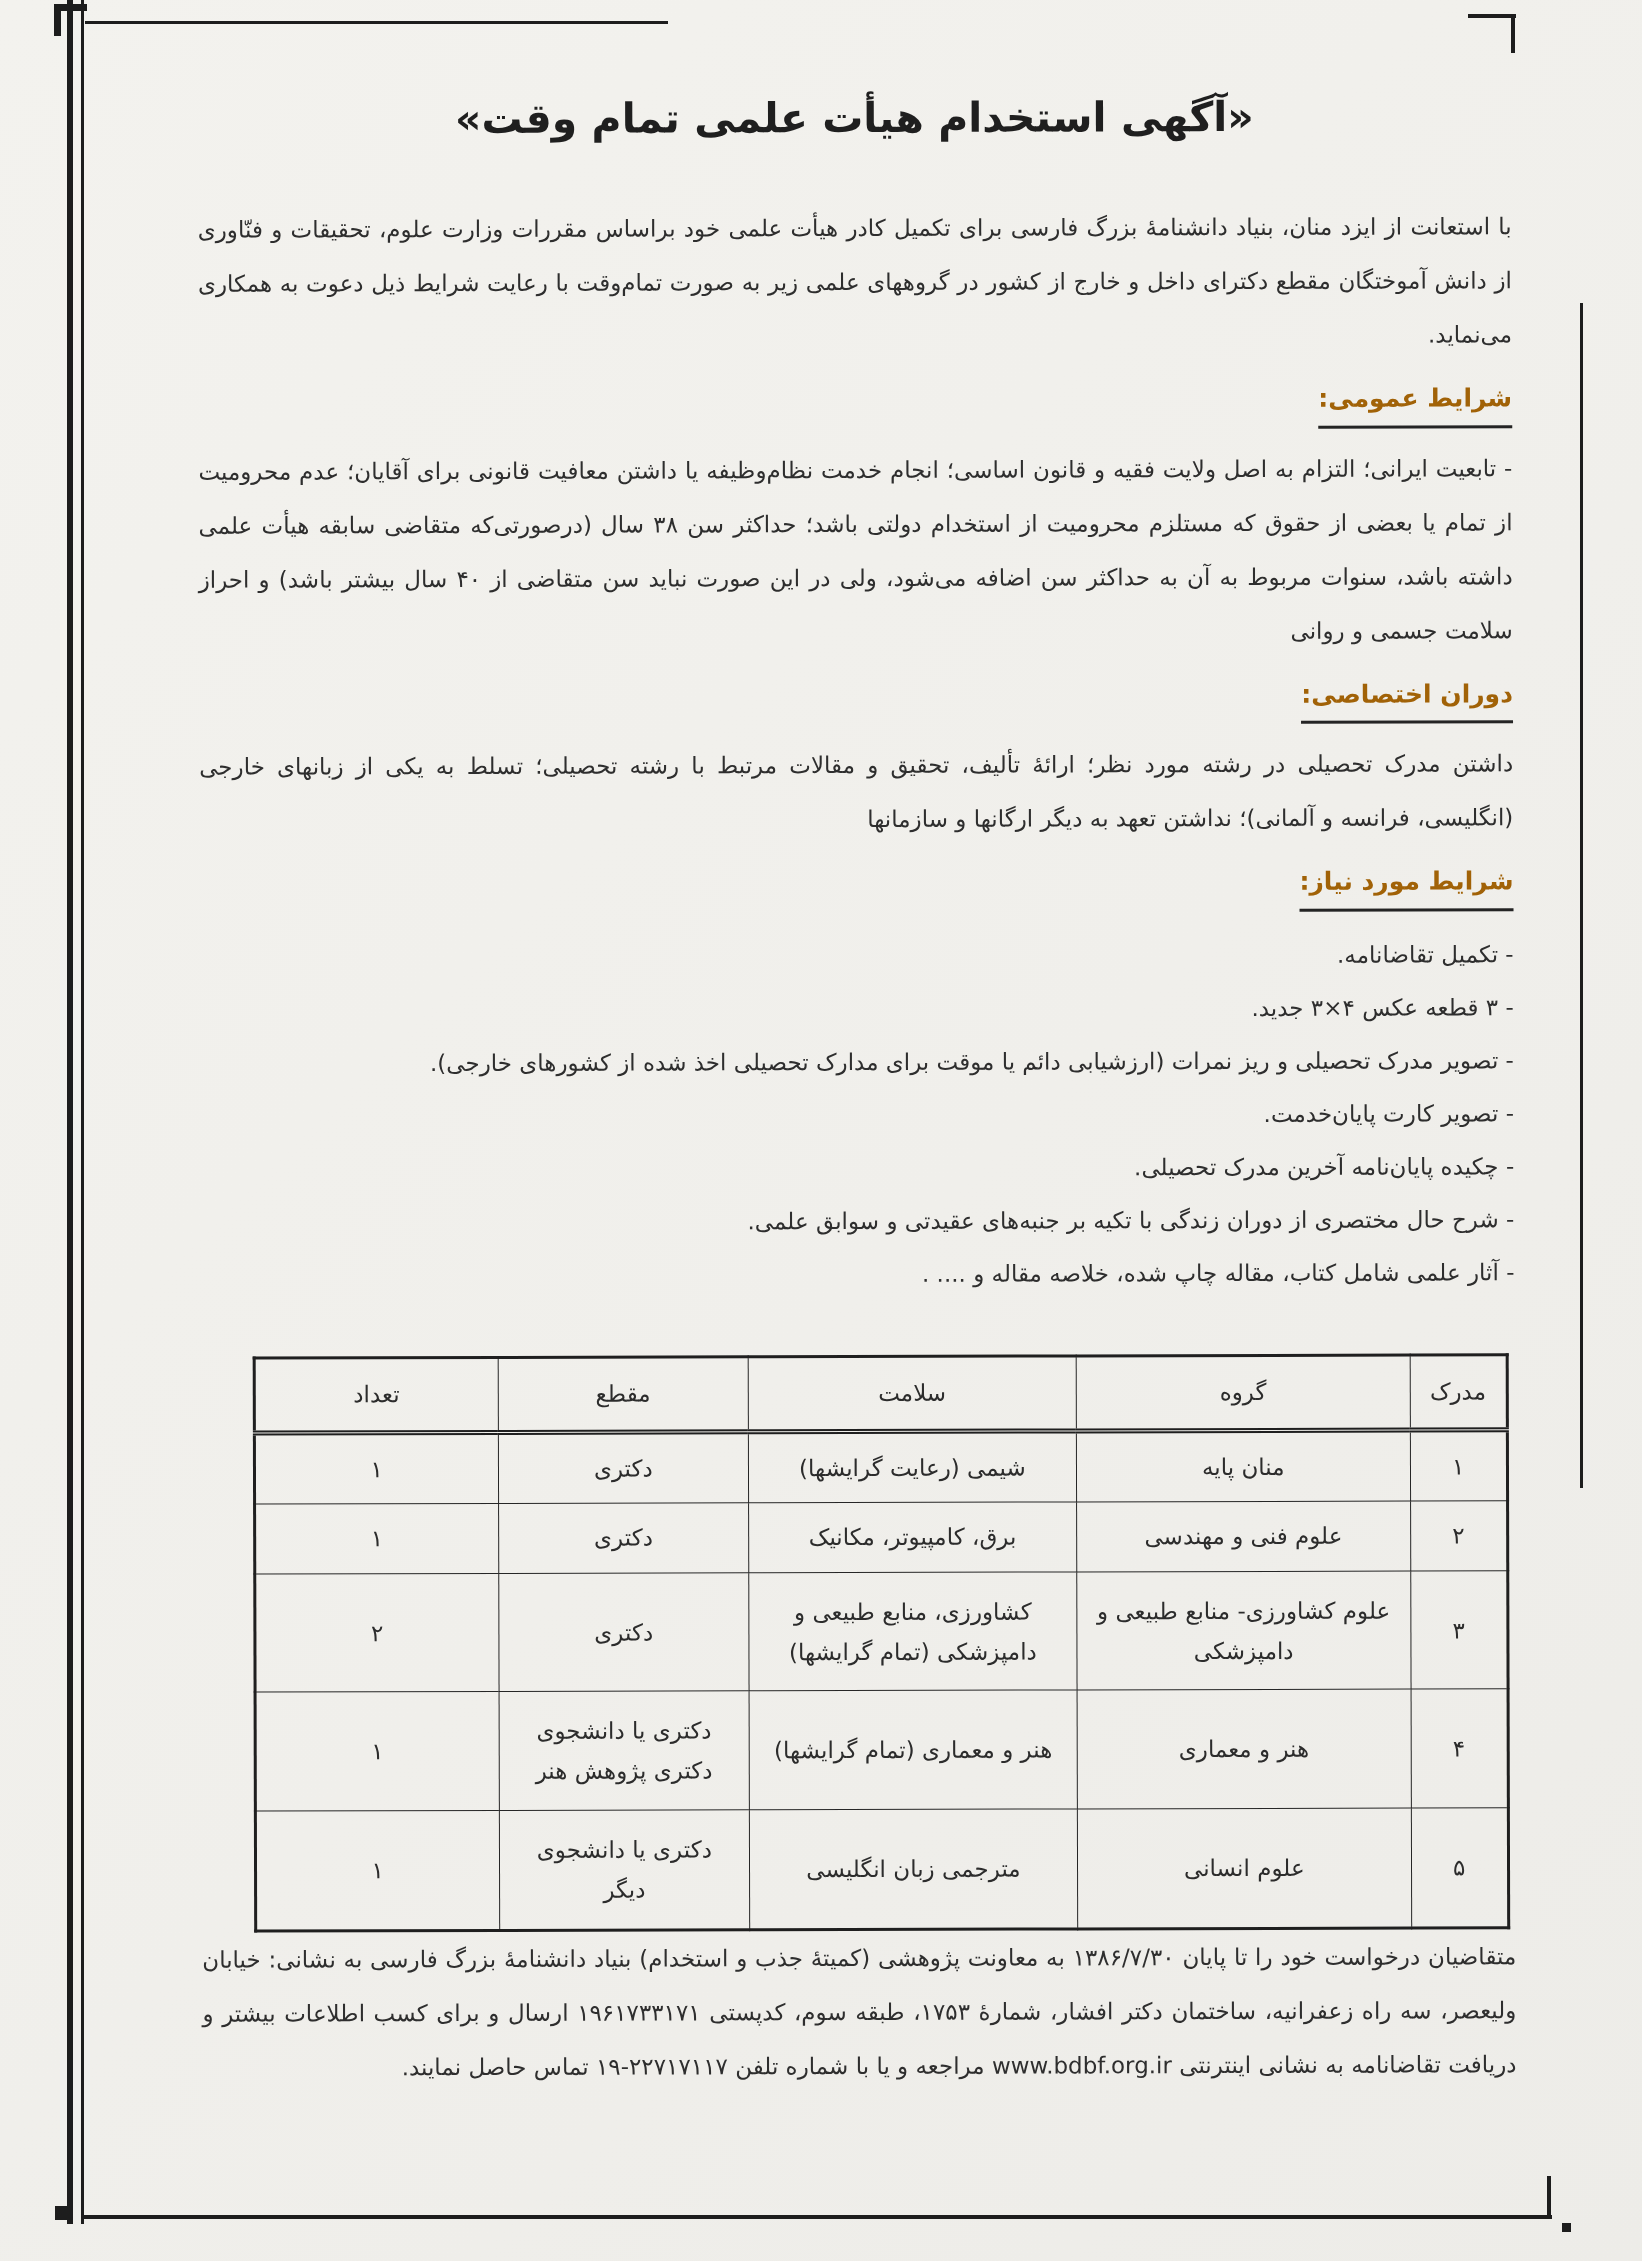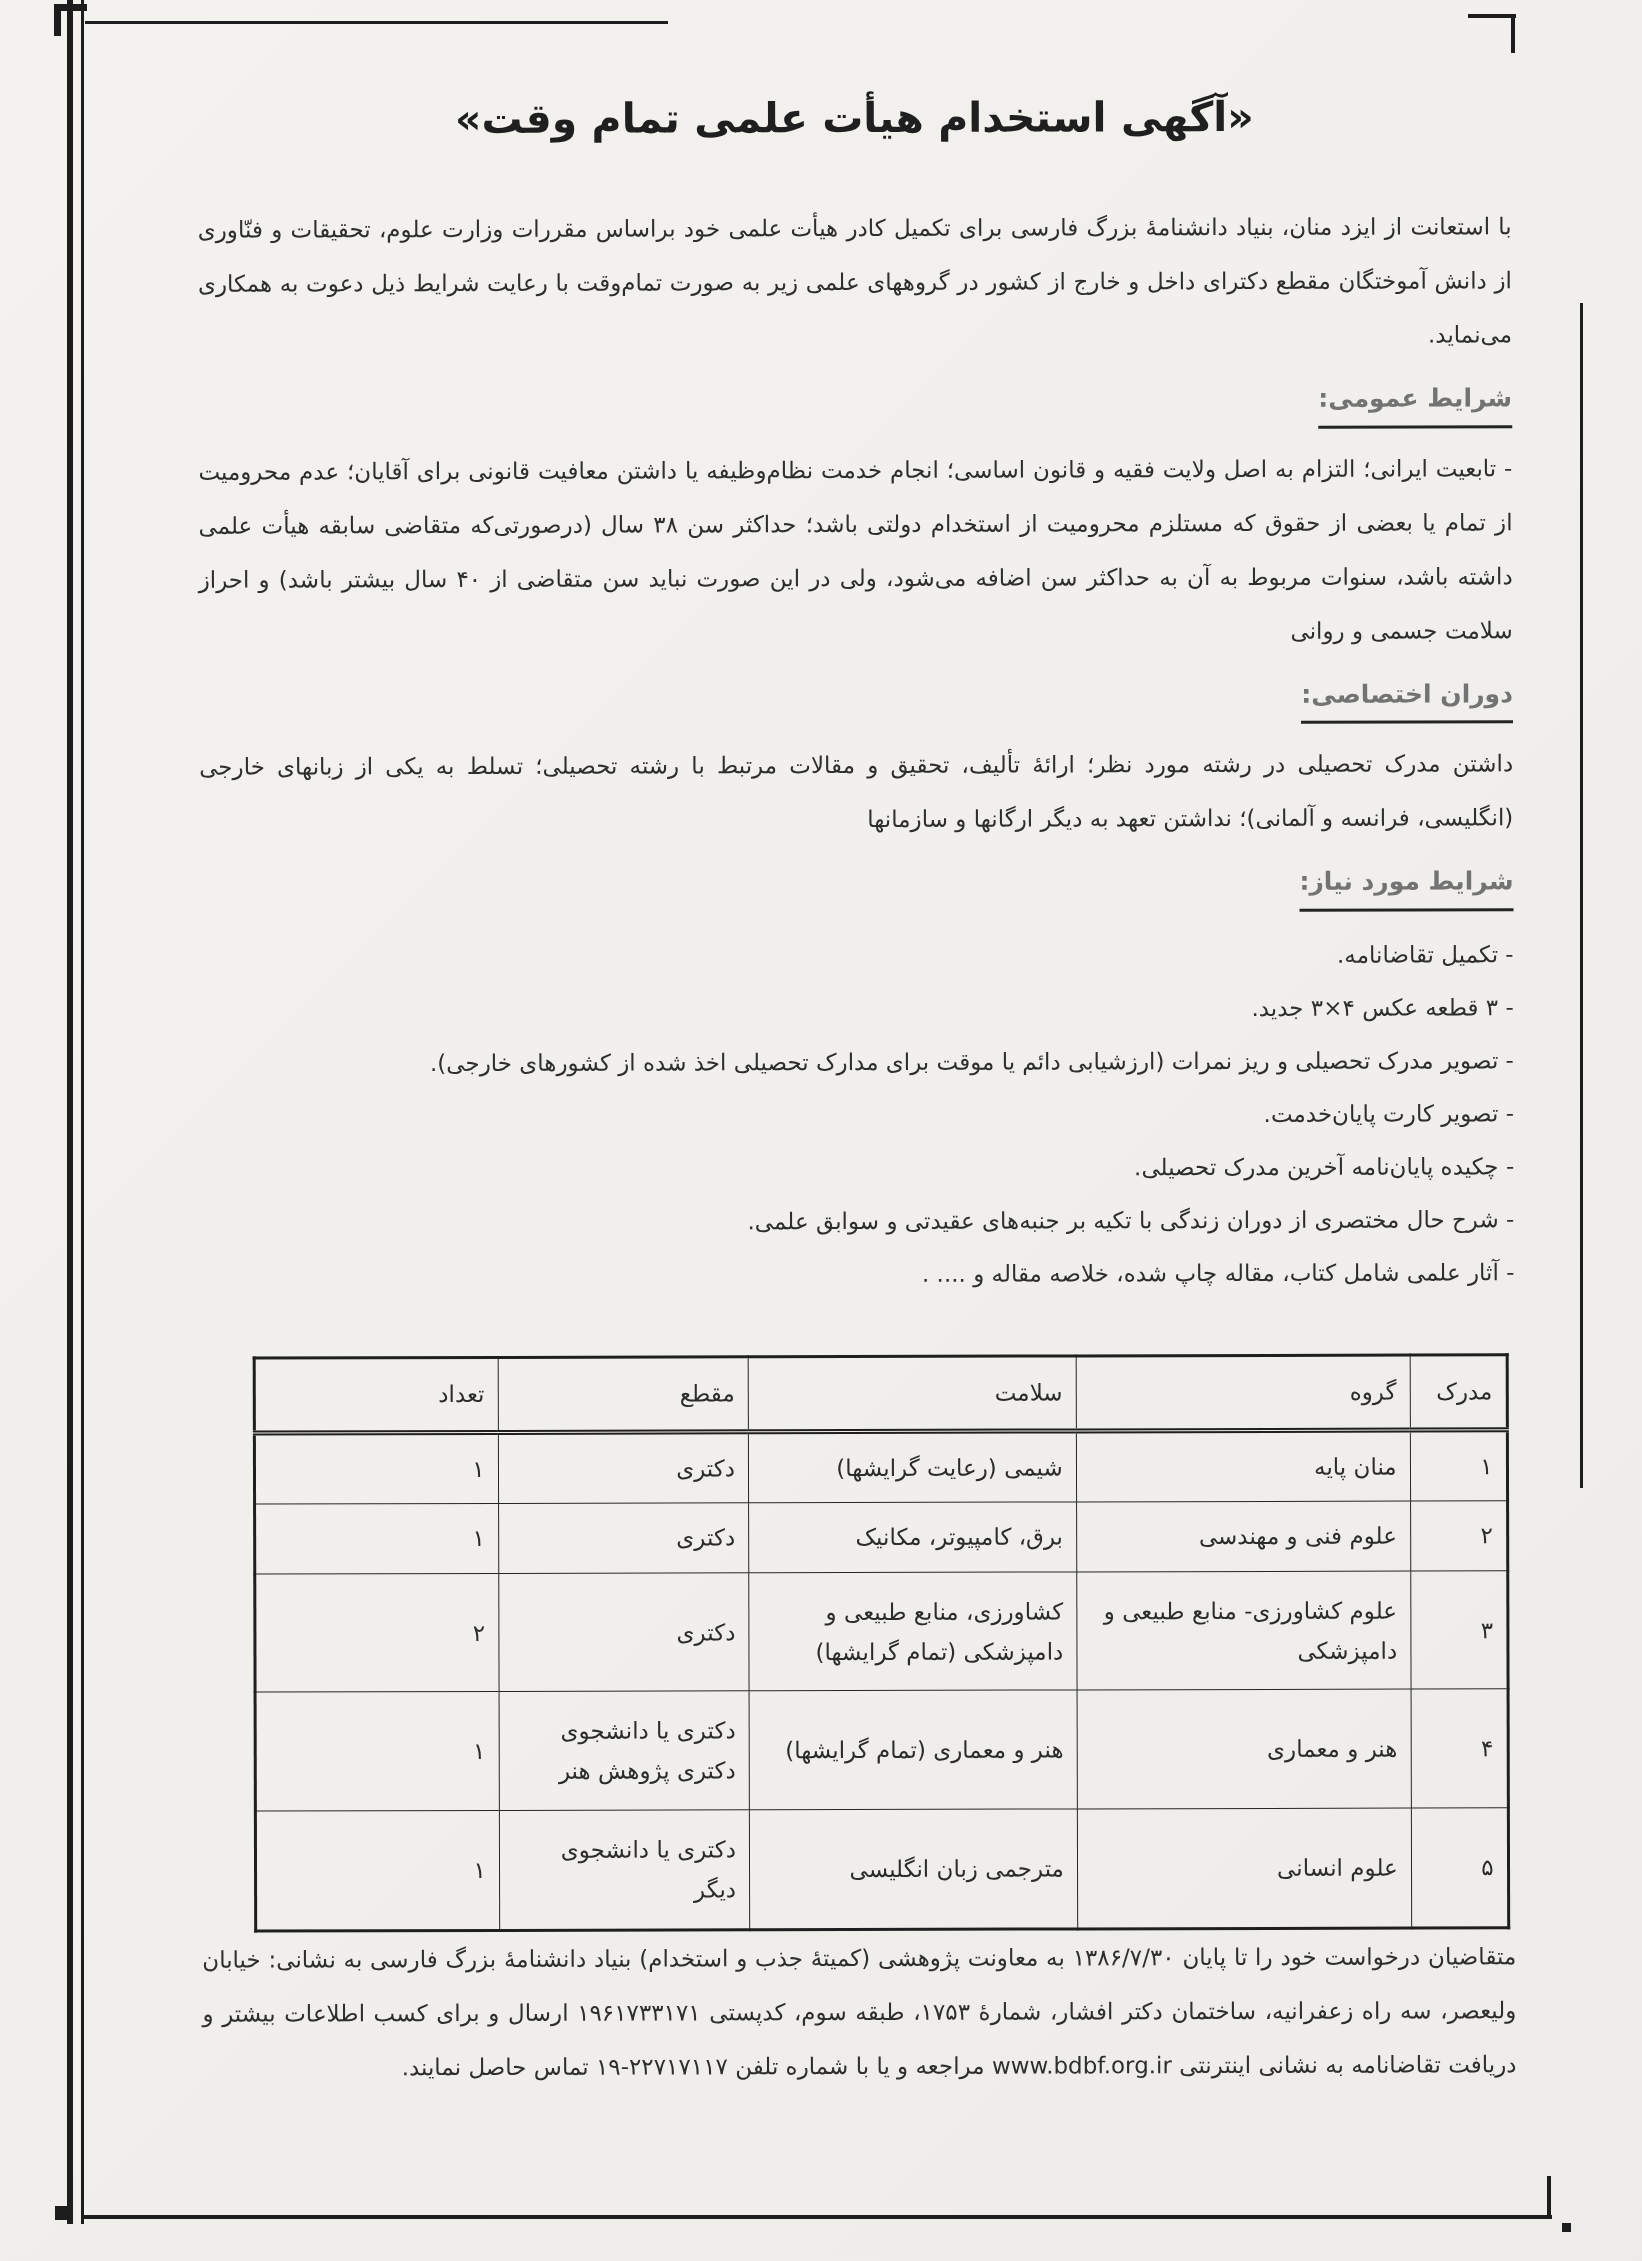--- a/index.html
+++ b/index.html
@@ -29,38 +29,38 @@
   }
   .doc-title{
     text-align:center;font-size:41px;font-weight:bold;color:#1f1f1f;
     letter-spacing:0.6px;margin:0 0 59px 0;
   }
   p.body-text{
     font-size:23px;line-height:54px;text-align:justify;margin:0;color:#2e2e2e;
   }
   section{margin:0;}
   .sec-heading{
-    display:inline-block;font-size:25px;font-weight:bold;color:#737373;
+    display:inline-block;font-size:25px;font-weight:bold;color:#a16207;
     border-bottom:3.2px solid #242424;padding-bottom:7.7px;
     margin:17px 0 13px 0;line-height:39px;
   }
   .doc-list{margin:3.9px 0 0 0;}
   .doc-list-item{font-size:23px;line-height:53px;text-align:right;color:#2e2e2e;}
 
   table.jobs{
     border-collapse:collapse;margin:54px 6.4px 0 0;width:1256px;
     border:3.2px solid #1f1f1f;background:transparent;
   }
   table.jobs col.c-radif{width:97px;}
   table.jobs col.c-group{width:335px;}
   table.jobs col.c-field{width:329px;}
   table.jobs col.c-level{width:251px;}
   table.jobs col.c-count{width:245px;}
   table.jobs th,table.jobs td{
-    border:1.3px solid #262626;text-align:right;vertical-align:middle;
+    border:1.3px solid #262626;text-align:center;vertical-align:middle;
     font-size:23px;font-weight:normal;color:#2c2c2c;
     padding:10.3px 13px;line-height:40px;
   }
   table.jobs th{height:50px;border-bottom:5.2px double #1f1f1f;}
   table.jobs td{height:48px;}
   tr.tall td{height:97px;}
 
   .footer-text{margin-top:59px;}
 </style>
 </head>

